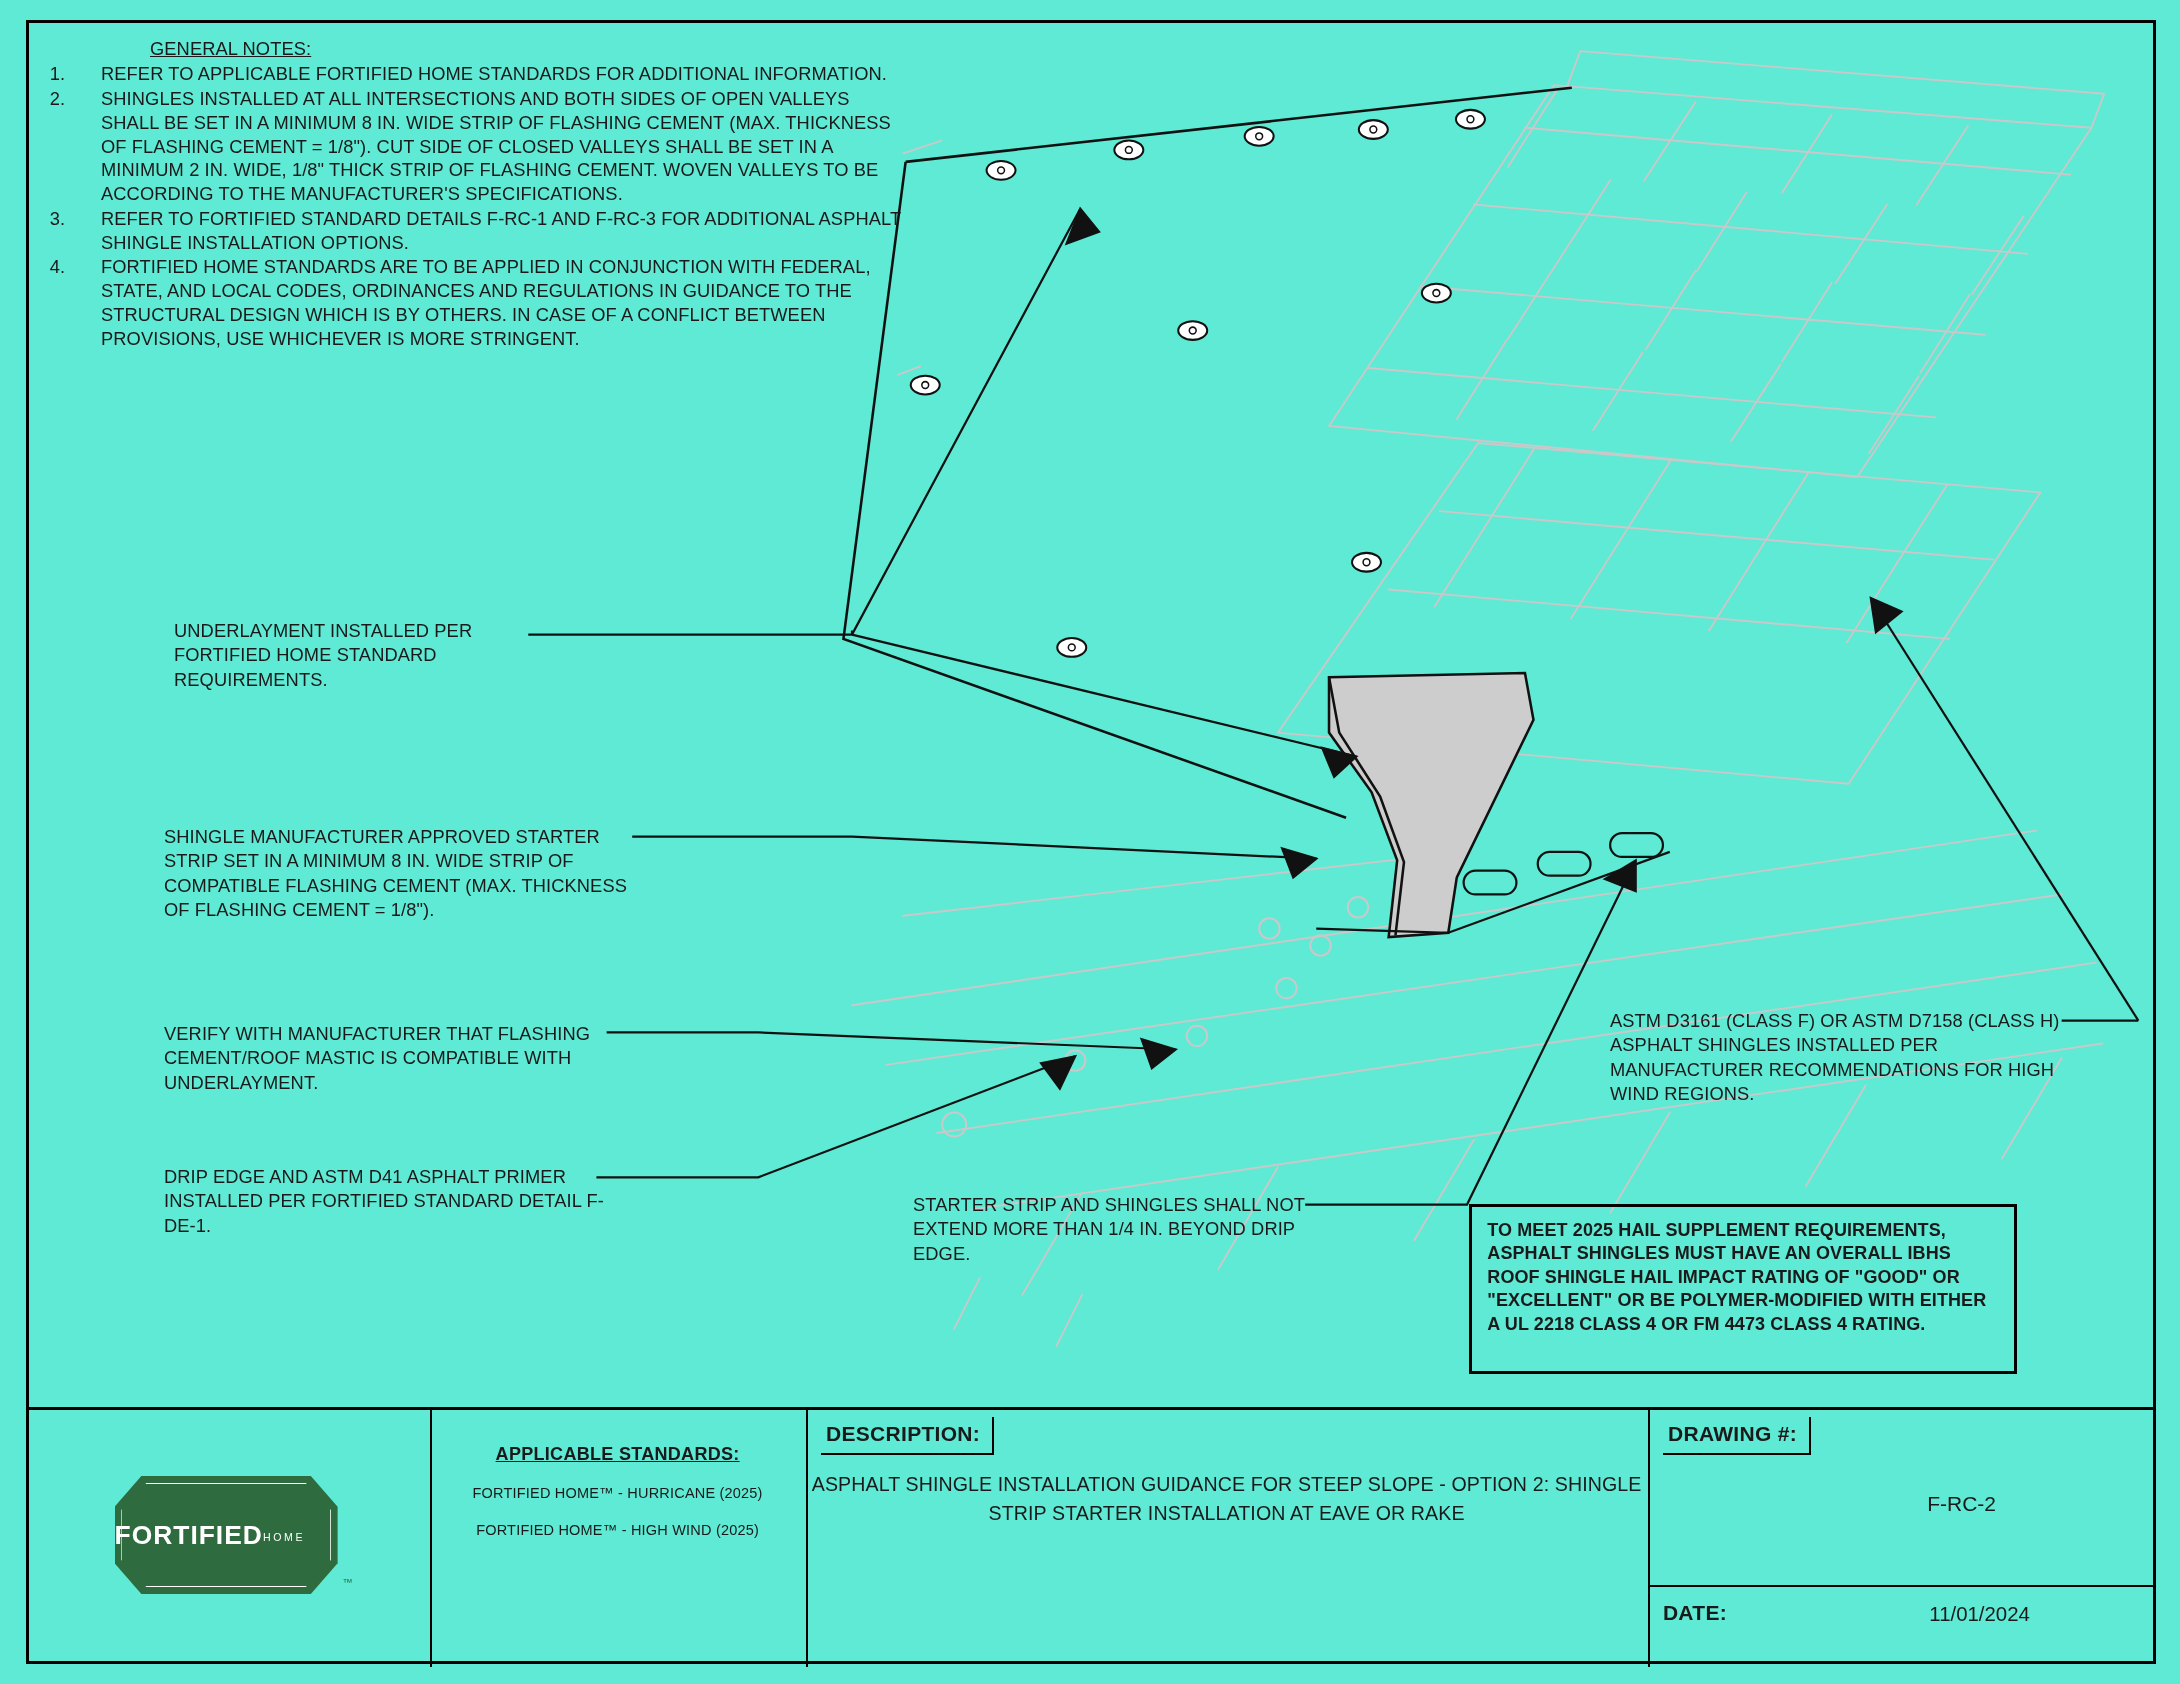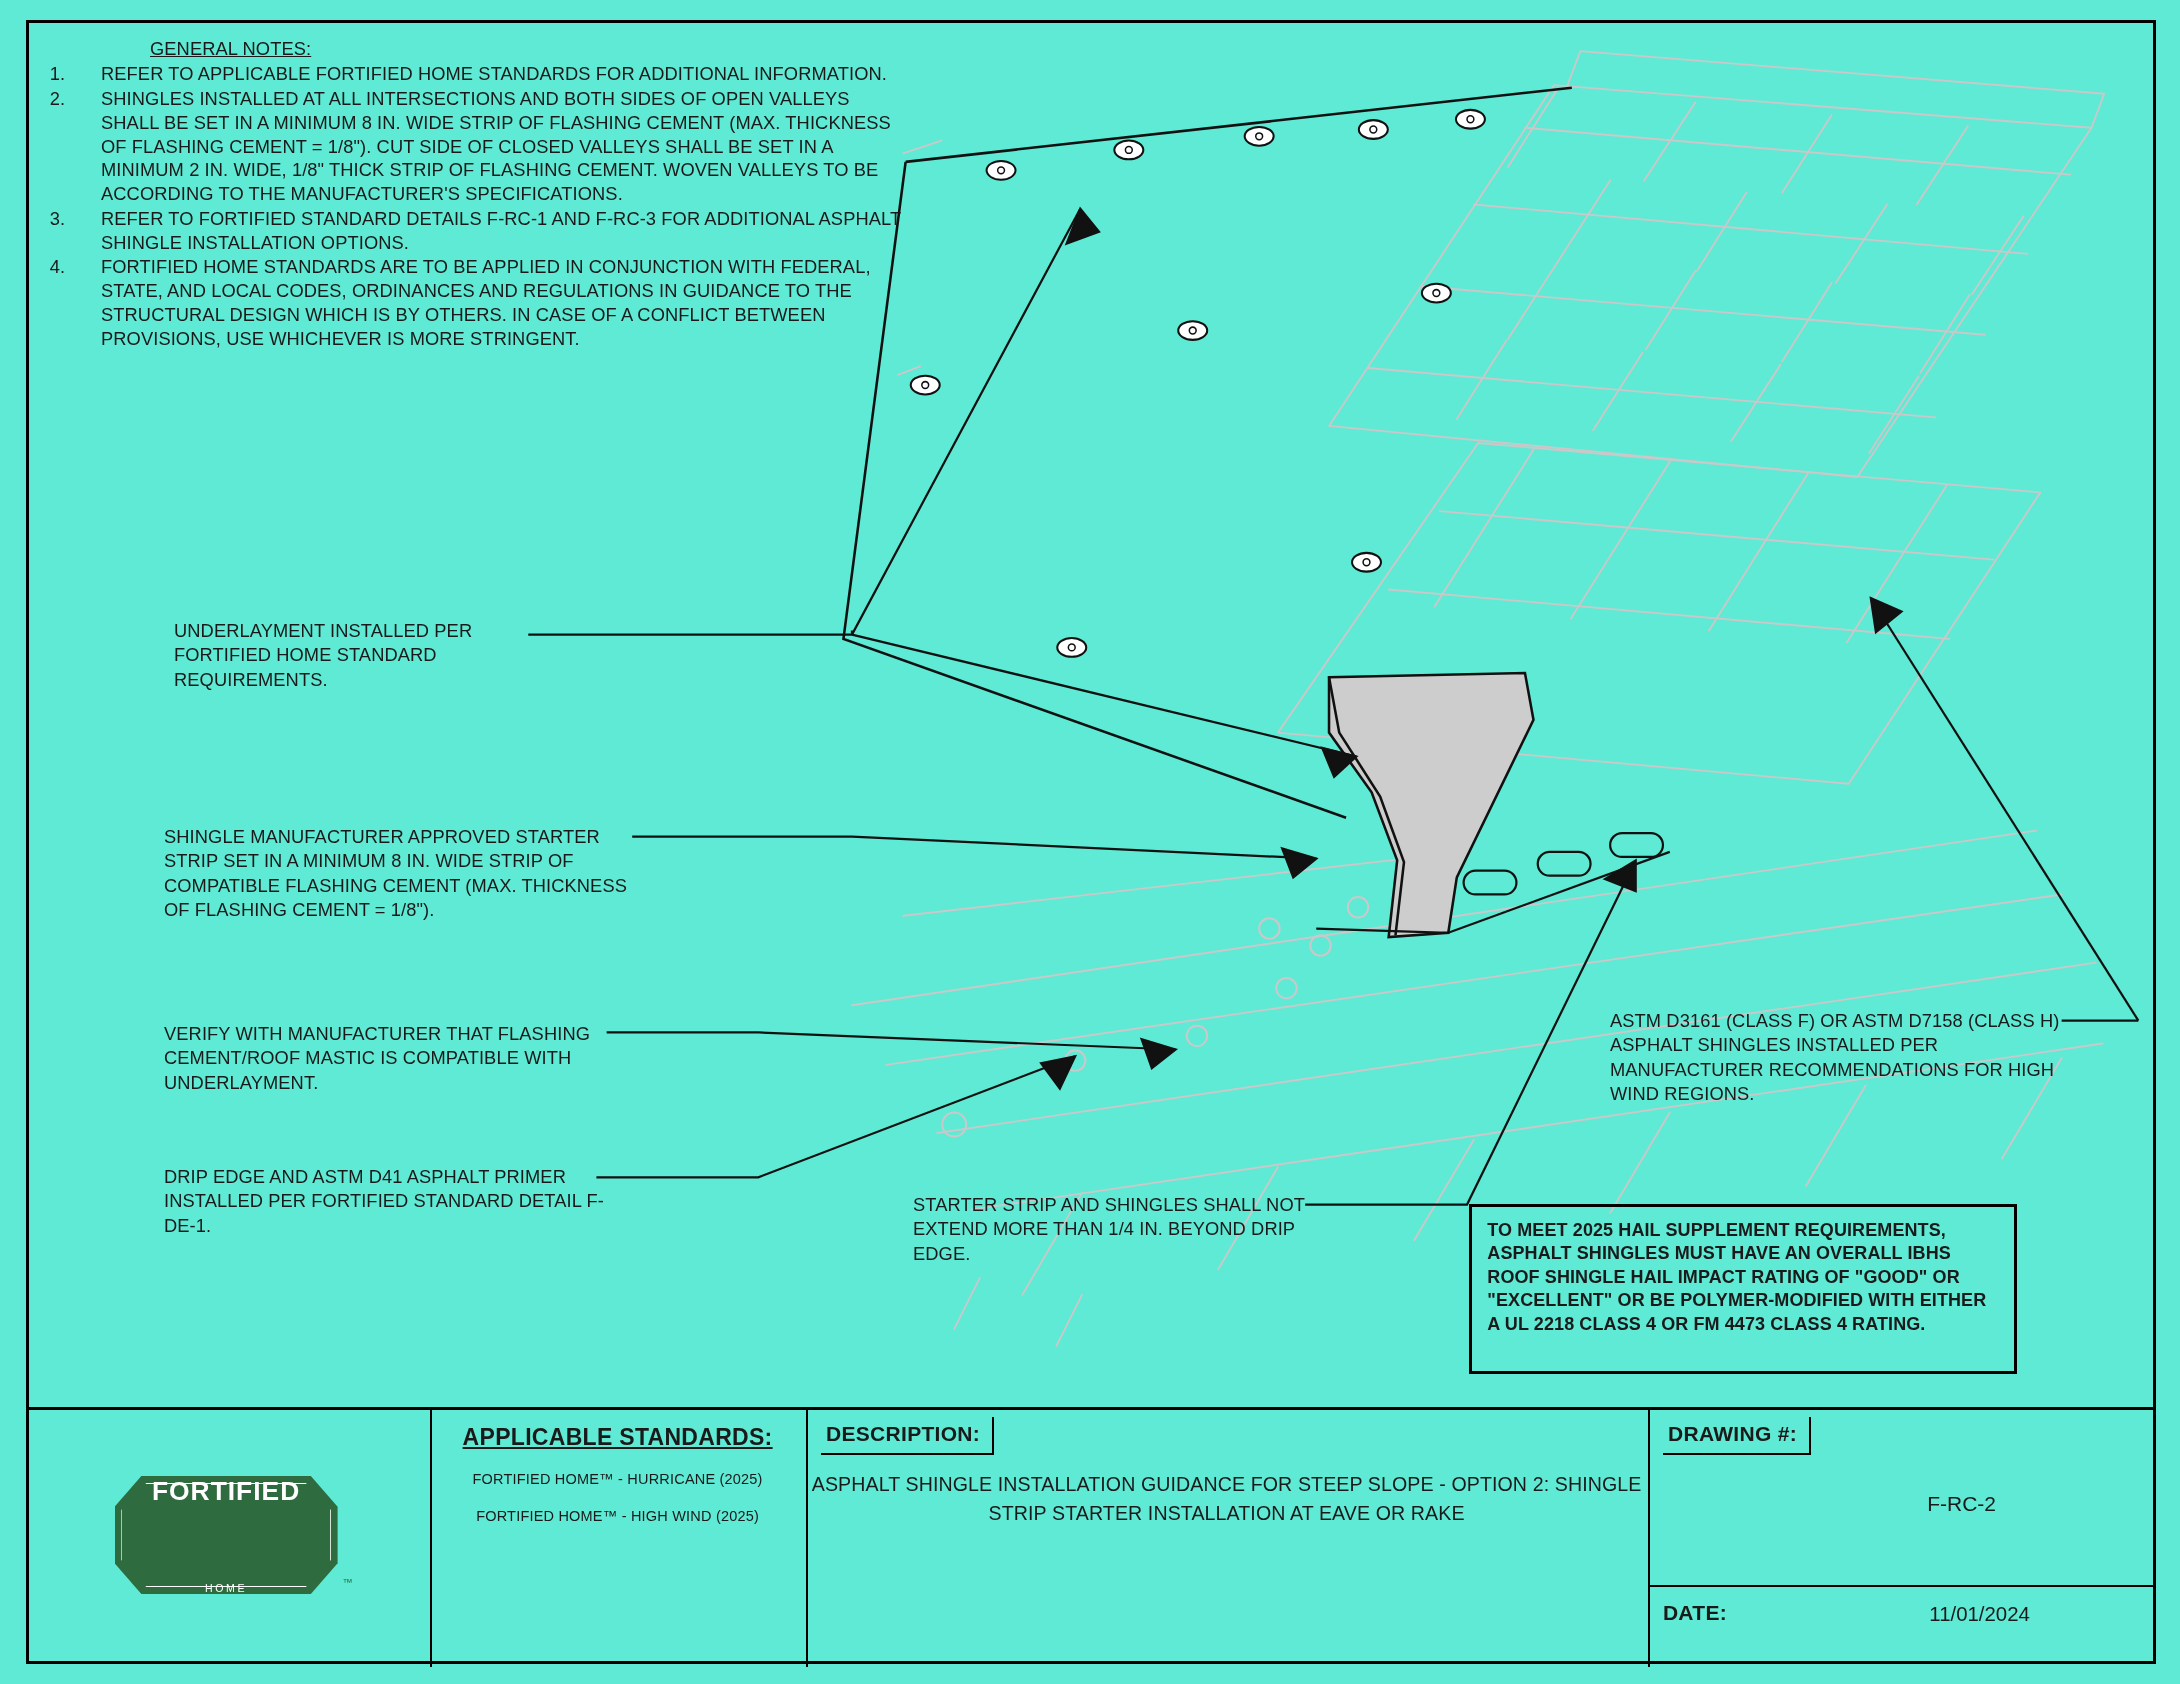--- a/index.html
+++ b/index.html
@@ -117,23 +117,23 @@
   }
   .logo-shape {
     position: absolute;
     left: 89px;
     top: 66px;
     width: 223px;
     height: 118px;
     background: #2e6b3e;
     clip-path: polygon(12% 0%, 88% 0%, 100% 26%, 100% 74%, 88% 100%, 12% 100%, 0% 74%, 0% 26%);
     display: flex;
-    flex-direction: column;
+    flex-direction: row;
     align-items: center;
-    justify-content: space-between;
+    justify-content: flex-start;
   }
   .logo-shape .inner-border {
     position: absolute;
     left: 6.8px; top: 6.8px; right: 6.8px; bottom: 6.8px;
     border: 1.7px solid #ffffff;
     clip-path: polygon(12% 0%, 88% 0%, 100% 26%, 100% 74%, 88% 100%, 12% 100%, 0% 74%, 0% 26%);
   }
   .logo-main {
     color: #ffffff;
     font-weight: bold;
@@ -156,23 +156,23 @@
     color: #2e6b3e;
   }
 
   
   #std-cell {
     position: absolute;
     left: 404px; top: 0; width: 376px; height: 257px;
     text-align: center;
   }
   .std-title {
-    margin-top: 14px;
-    font-weight: bold;
-    font-size: 23px;
+    margin-top: 34px;
+    font-weight: bold;
+    font-size: 18px;
     text-decoration: underline;
     letter-spacing: 0.3px;
   }
   .std-item {
     margin-top: 20.4px;
     font-size: 14.5px;
     letter-spacing: 0.2px;
   }
 
   

